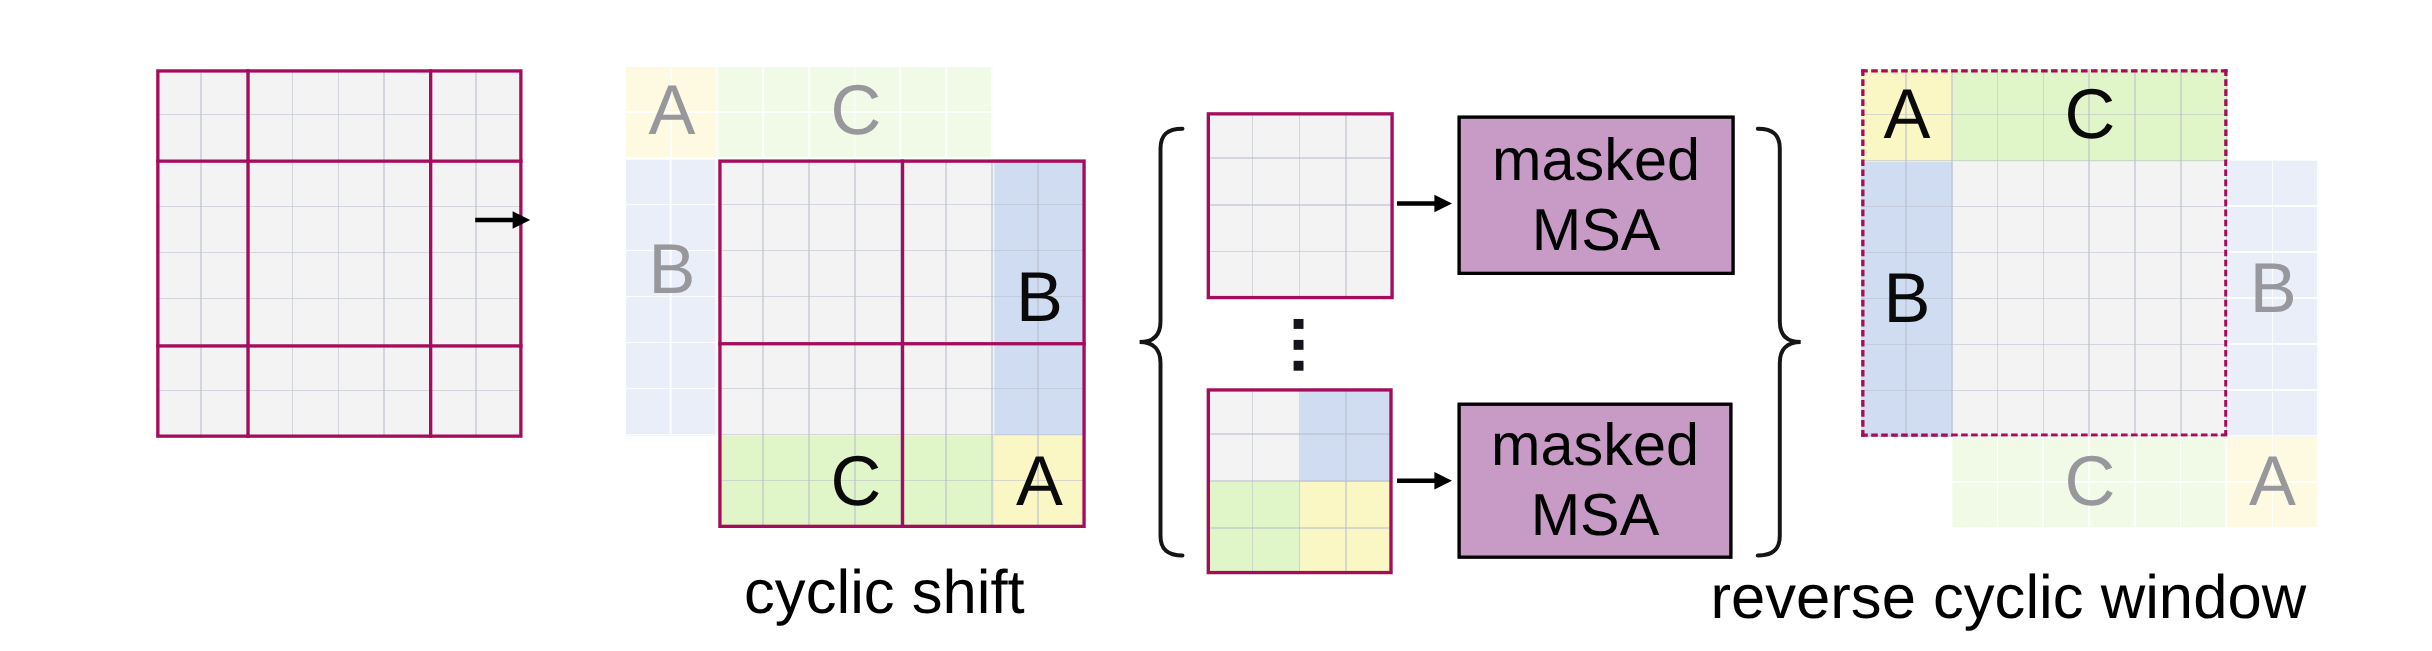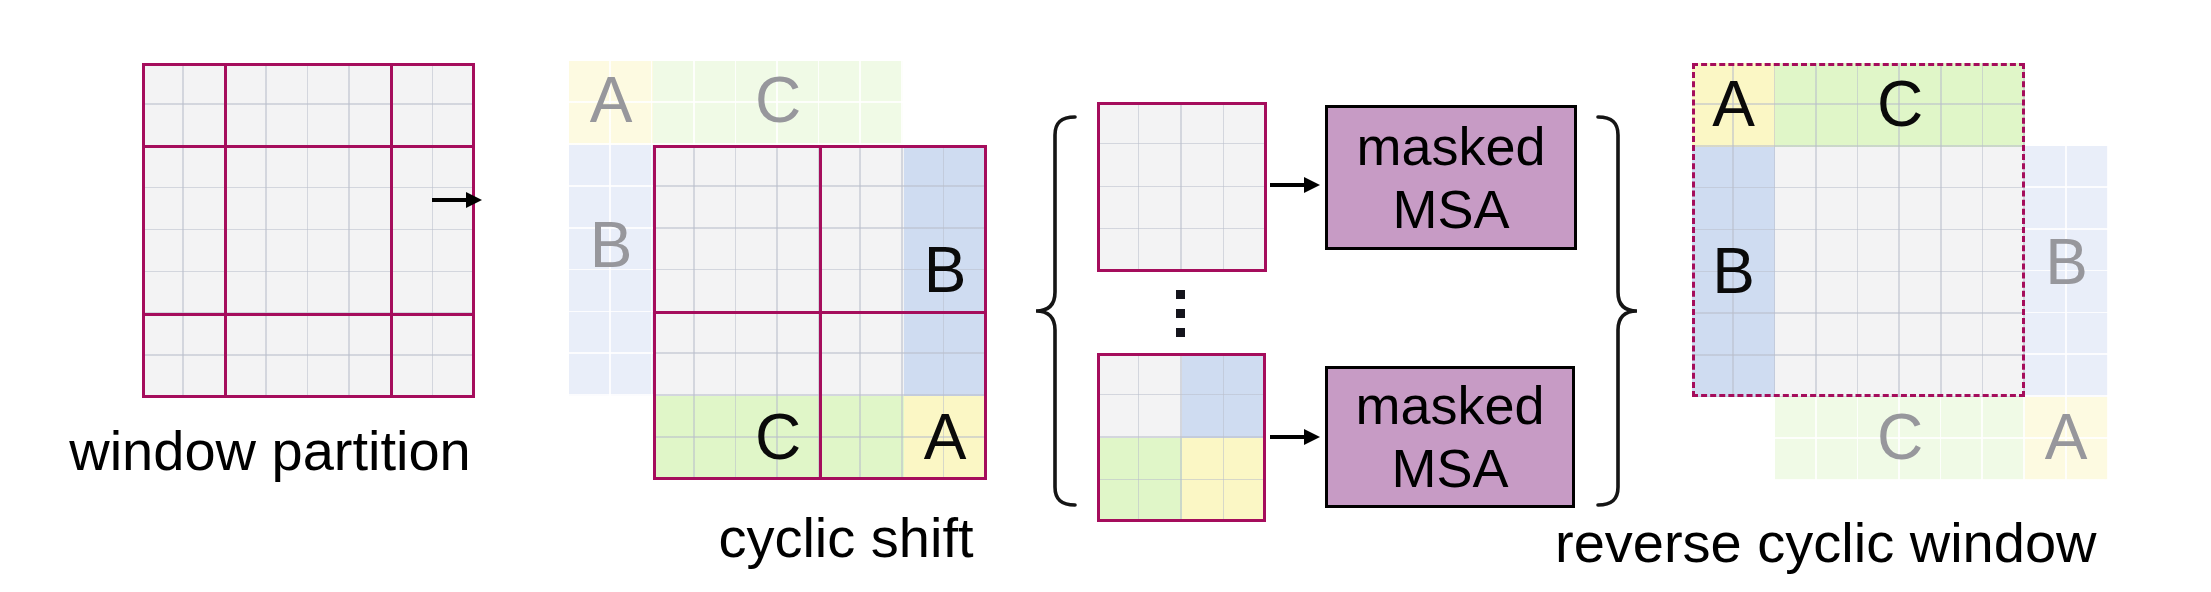--- a/index.html
+++ b/index.html
@@ -62,21 +62,20 @@
 <div id="canvas">
 
   <div class="grid-base" style="left:142px;top:63px;width:333px;height:335px;">
     <div class="cells42"></div>
     <div class="winline-v" style="left:81.8px;"></div>
     <div class="winline-v" style="left:248.3px;"></div>
     <div class="winline-h" style="top:82.3px;"></div>
     <div class="winline-h" style="top:249.8px;"></div>
     <div class="border-crimson"></div>
   </div>
-  <div class="caption" style="left:60px;top:420px;width:420px;">window partition</div>
 
   <svg class="abs" style="left:430px;top:188px;" width="54" height="24" viewBox="0 0 54 24">
     <line x1="2" y1="12" x2="38" y2="12" stroke="#000" stroke-width="4"></line>
     <polygon points="36,4 52,12 36,20" fill="#000"></polygon>
   </svg>
 
   <div class="abs" style="left:569px;top:61px;width:334px;height:335px;">
     <div class="region bg-ghost-yellow" style="left:0;top:0;width:83.5px;height:83.8px;">
         <div class="cells-ghost"></div>
       </div>
@@ -96,21 +95,21 @@
     <div class="region bg-green" style="left:0;top:251.2px;width:250.5px;height:83.8px;"></div>
     <div class="region bg-yellow" style="left:250.5px;top:251.2px;width:83.5px;height:83.8px;"></div>
     <div class="cells42"></div>
     <div class="winline-v" style="left:165.5px;"></div>
     <div class="winline-h" style="top:166px;"></div>
     <div class="border-crimson"></div>
     <div class="letter" style="left:292px;top:126px;">B</div>
     <div class="letter" style="left:125px;top:293px;">C</div>
     <div class="letter" style="left:292px;top:293px;">A</div>
   </div>
-  <div class="caption" style="left:646px;top:507px;width:400px;text-align:center;">cyclic shift</div>
+  <div class="caption" style="left:604px;top:507px;width:400px;text-align:center;">cyclic shift</div>
 
   <svg class="abs" style="left:1033px;top:114px;" width="48" height="394" viewBox="0 0 48 394">
     <path d="M 42 3 C 28 3 22 9 22 21 L 22 178 C 22 190 16 197 3 197 C 16 197 22 204 22 216 L 22 373 C 22 385 28 391 42 391" fill="none" stroke="#151515" stroke-width="3.6" stroke-linecap="round"></path>
   </svg>
 
   <div class="grid-base" style="left:1097px;top:102px;width:170px;height:170px;">
     <div class="cells42-5"></div>
     <div class="border-crimson"></div>
   </div>
 

